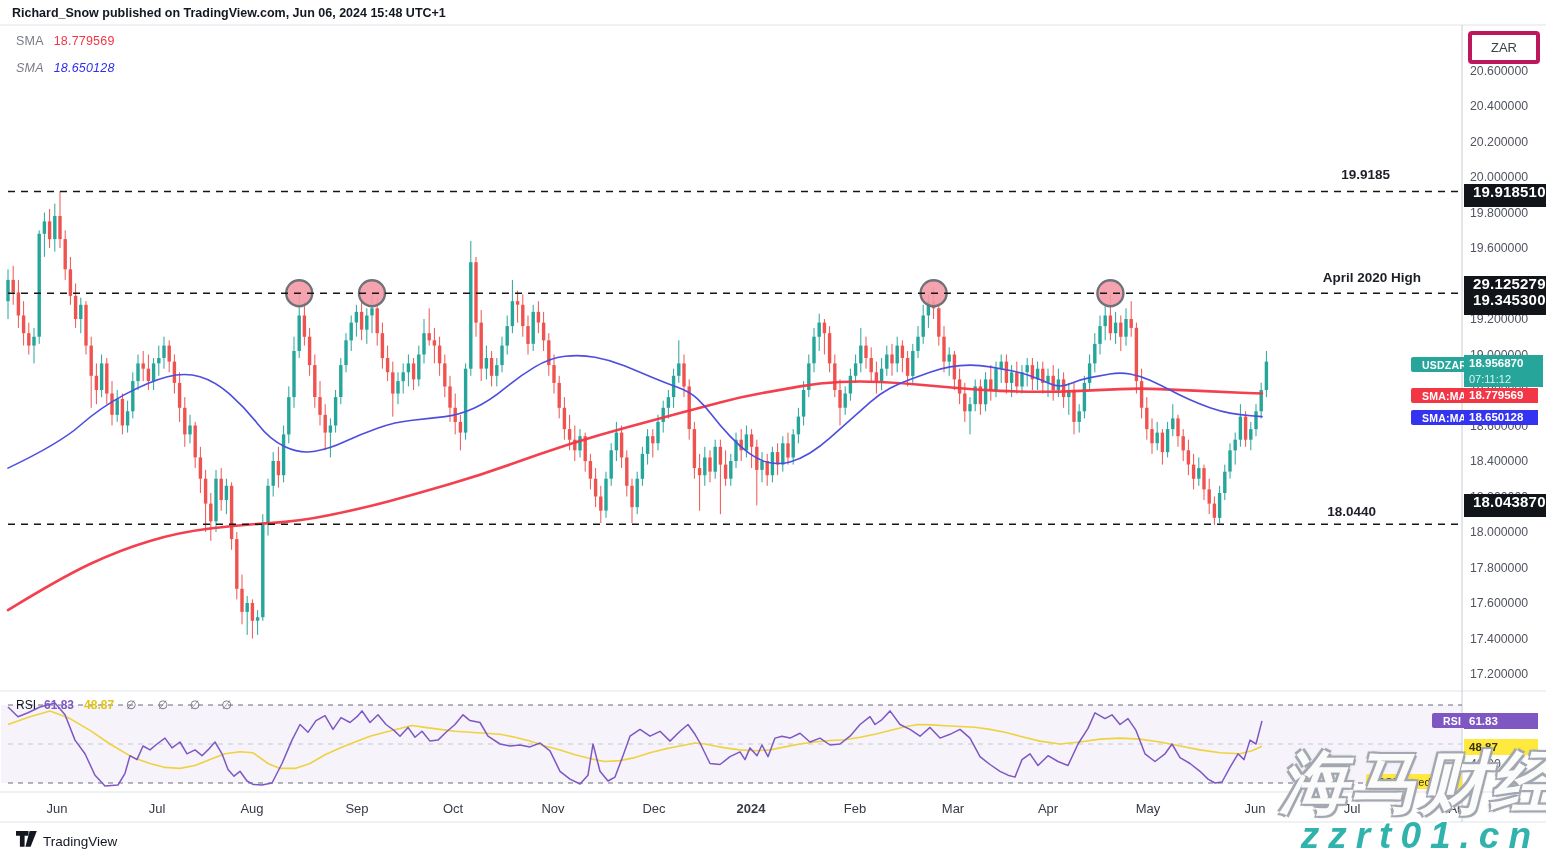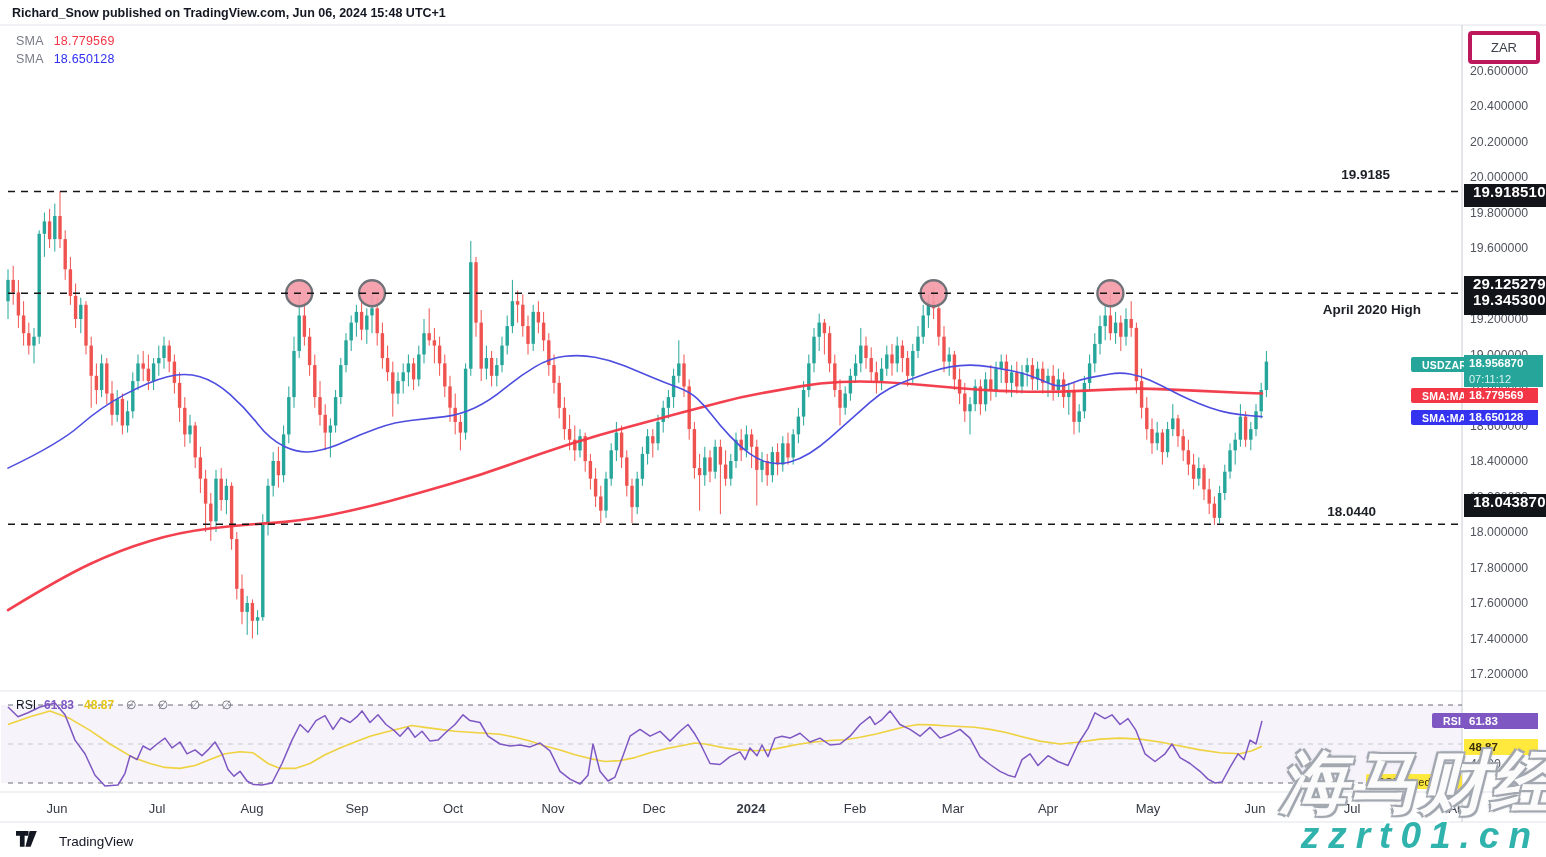--- a/index.html
+++ b/index.html
@@ -7,21 +7,21 @@
     width:1546px;height:857px;position:relative;overflow:hidden;
     background:#ffffff;font-family:"Liberation Sans", sans-serif;
     -webkit-font-smoothing:antialiased;
   }
   .abs{position:absolute;}
   
   #byline{left:12px;top:6px;font-size:12.5px;color:#131722;font-weight:bold;}
   .legend-row{left:16px;font-size:12.5px;color:#787b86;letter-spacing:.2px;}
   .legend-row .val{font-weight:400;margin-left:10px;}
   #sma-row-1{top:34px;} #sma-row-1 .val{color:#f23645;}
-  #sma-row-2{top:52px;} #sma-row-2 .val{color:#2f2ff2;}
+  #sma-row-2{top:61px;font-style:italic;} #sma-row-2 .val{color:#2f2ff2;}
   
   #chart-svg{left:0;top:0;}
   
   #zar-button{
     left:1468px;top:31px;width:64px;height:25px;border:4px solid #be185d;border-radius:4px;
     background:#fff;color:#3c4049;font-size:13px;display:flex;align-items:center;justify-content:center;
   }
   .axis-badge{
     left:1464px;width:74px;height:23px;background:#111418;color:#fff;
     font-size:15px;font-weight:700;line-height:16px;padding-left:9px;letter-spacing:.2px;
@@ -44,29 +44,29 @@
   #sma-blue-pill{left:1411px;top:410px;background:#3434f0;}
   #sma-red-val{left:1464px;top:388px;width:69px;height:15px;background:#f23645;color:#fff;font-size:11.5px;font-weight:700;line-height:15px;padding-left:5px;}
   #sma-blue-val{left:1464px;top:410px;width:69px;height:15px;background:#3434f0;color:#fff;font-size:11.5px;font-weight:700;line-height:15px;padding-left:5px;}
   #rsi-pill{left:1432px;top:713px;background:#7e57c2;}
   #rsi-val{left:1464px;top:713px;width:69px;height:16px;background:#7e57c2;color:#fff;font-size:11.5px;font-weight:700;line-height:16px;padding-left:5px;}
   #rsi-ma-pill{left:1366px;top:774px;background:#ffe93c;color:#39300a;font-weight:400;font-size:11px;}
   #rsi-ma-val{left:1464px;top:739px;width:69px;height:16px;background:#ffe93c;color:#39300a;font-size:11.5px;font-weight:700;line-height:16px;padding-left:5px;}
   
   .lvl-label{font-size:13.5px;font-weight:700;color:#1c1f26;}
   #lvl-19-9185{right:156px;top:167px;}
-  #lvl-april{right:125px;top:270px;margin-top:32px;}
+  #lvl-april{right:125px;top:270px;}
   #lvl-18-0440{right:170px;top:504px;}
   
   #rsi-legend{left:16px;top:698px;font-size:12px;color:#131722;}
   #rsi-legend .v1{color:#7e57c2;font-weight:700;margin-left:8px;}
   #rsi-legend .v2{color:#e3c519;font-weight:700;margin-left:10px;}
   #rsi-legend .ic{color:#6a6d78;margin-left:12px;letter-spacing:9px;font-weight:400;}
   
-  #tv-logo{left:16px;top:831px;display:flex;align-items:center;gap:22px;}
+  #tv-logo{left:16px;top:831px;display:flex;align-items:center;gap:6px;}
   #tv-logo .txt{font-size:13.5px;color:#131722;font-weight:500;}
   
   #wm-cn{
     right:-14px;top:738px;font-size:68px;font-weight:700;font-style:italic;color:#fbfbfc;
     letter-spacing:2px;white-space:nowrap;
     text-shadow:-2px -2px 0 #a2a7b0,2px -2px 0 #a2a7b0,-2px 2px 0 #a2a7b0,2px 2px 0 #a2a7b0,0 0 4px #9aa0a8;
   }
   #wm-url{
     right:6px;top:815px;font-size:37px;font-weight:800;font-style:italic;color:#2fb3ac;
     letter-spacing:9px;white-space:nowrap;

